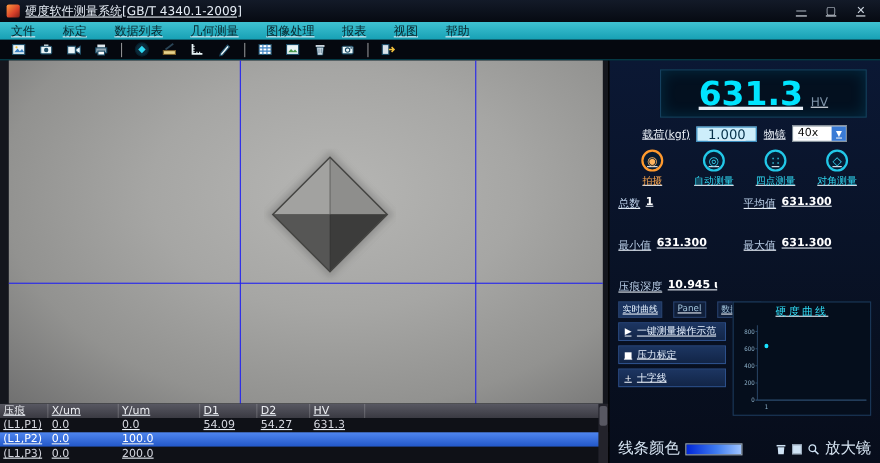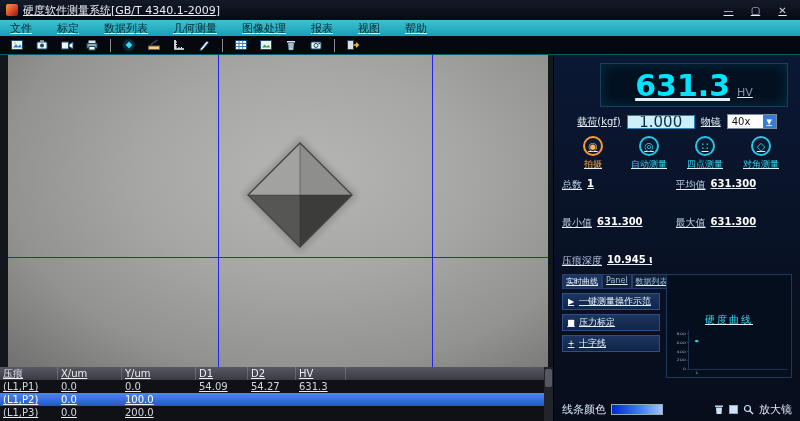--- a/index.html
+++ b/index.html
@@ -33,74 +33,74 @@
   .image-area { position:relative; margin-left:8px; width:540px; height:312px;
     background:radial-gradient(ellipse at 55% 38%, #b6b6b4 0%, #a6a6a4 40%, #929290 72%, #707070 100%); }
   .vline { position:absolute; top:0; bottom:0; width:1px; background:#2424ee; }
   .hline { position:absolute; left:0; right:0; height:1px; background:#2424ee; }
   .indent { position:absolute; left:232px; top:80px; }
 
   
   .dtable { position:relative; flex:1; background:#0f1117; font-size:10px; color:#d4d6de; overflow:hidden; }
   .trow { display:flex; height:13px; line-height:13px; }
   .trow .c { padding:0 3px; overflow:hidden; white-space:nowrap; }
-  .c0{width:58px}.c1{width:64px}.c2{width:74px}.c3{width:52px}.c4{width:48px}.c5{width:50px}
+  .c0{width:44px}.c1{width:64px}.c2{width:74px}.c3{width:52px}.c4{width:48px}.c5{width:50px}
   .thead { background:linear-gradient(180deg,#585862,#3a3a42); color:#eceef2; }
   .thead .c { border-right:1px solid rgba(255,255,255,.18); }
   .trow.sel { background:linear-gradient(180deg,#4f86ef,#2257c8); color:#fff; }
   .vscroll { position:absolute; right:0; top:0; bottom:0; width:9px; background:#23232b; }
   .vthumb { position:absolute; left:1px; right:1px; top:2px; height:18px; background:#585862; border-radius:2px; }
 
   
   .panel { flex:1; position:relative; border-left:1px solid #000; padding:6px 8px;
            background:linear-gradient(180deg,#0b1834,#081021 70%,#070d1b); }
   .sec-h { color:#2fd9f2; font-size:12px; letter-spacing:3px; padding-bottom:2px;
            border-bottom:1px solid rgba(47,217,242,.35); margin-bottom:5px; }
   .value-box { margin:2px 4px 7px 38px; width:188px; height:44px; background:#03101f;
                border:1px solid #15405e; box-shadow:inset 0 0 14px rgba(0,190,255,.16);
                display:flex; align-items:center; justify-content:center; gap:7px; }
   .value-num { color:#00e4ff; font-size:30px; font-weight:bold; }
   .value-unit { color:#7e93a8; font-size:11px; align-self:flex-end; margin-bottom:7px; }
 
   .ctrl-row { display:flex; align-items:center; justify-content:center; gap:6px; font-size:10px; margin-bottom:7px; }
-  .inputbox { width:68px; height:14px; background:#cdeefb; border:1px solid #2c83b8; color:#05314a;
-              font-size:15px; text-align:center; font-family:"DejaVu Sans",sans-serif; }
+  .inputbox { width:55px; height:14px; background:#cdeefb; border:1px solid #2c83b8; color:#05314a;
+              font-size:12px; text-align:center; font-family:"DejaVu Sans",sans-serif; }
   .selectbox { width:50px; height:15px; background:#fff; border:1px solid #7d8a94; display:flex; align-items:center; }
   .selectbox .val { flex:1; color:#111; font-size:10px; padding-left:4px; }
   .selectbox .arrow { width:13px; height:13px; background:#3a7bd5; color:#fff; font-size:7px;
                       display:flex; align-items:center; justify-content:center; }
 
   .btn-row { display:flex; justify-content:space-between; padding:0 4px; margin-bottom:7px; }
   .rbtn { display:flex; flex-direction:column; align-items:center; gap:2px; width:54px; cursor:default; }
   .rbtn .circle { width:20px; height:20px; border-radius:50%; border:2px solid #22c8e8; color:#39d4f0;
                   background:rgba(2,34,56,.5); display:flex; align-items:center; justify-content:center; font-size:11px; }
   .rbtn.orange .circle { border-color:#ff9a2e; color:#ffb45e; }
   .rbtn .lbl { font-size:9px; color:#2fd9f2; white-space:nowrap; }
   .rbtn.orange .lbl { color:#ffa84d; }
 
   .stats-grid { display:grid; grid-template-columns:1fr 1.3fr; row-gap:5px; column-gap:4px; font-size:10px; margin-bottom:6px;gap:24px; }
   .stat { display:flex; gap:5px; white-space:nowrap; overflow:hidden; }
   .stat .l { color:#b9cde6; }
   .stat .v { color:#fff; font-weight:bold; }
 
   .curve-zone { display:flex; gap:6px; height:104px; }
   .curve-left { width:98px; display:flex; flex-direction:column; gap:4px; }
-  .tabs { display:flex; gap:0; }
+  .tabs { display:flex; gap:10px; }
   .tab { font-size:8px; padding:1px 3px; background:#101f3a; border:1px solid #27406b; color:#9fc0d8; white-space:nowrap; }
   .tab.active { background:#1c3560; color:#e8f4ff; }
   .cbtn { height:17px; background:linear-gradient(180deg,#1c3561,#122547); border:1px solid #2c4f8a;
           color:#e8f2ff; font-size:9px; display:flex; align-items:center; gap:4px; padding:0 4px; white-space:nowrap; overflow:hidden; }
   .cbtn .ic { color:#fff; font-size:8px; width:8px; text-align:center; }
   .chart-box { flex:1; background:#050e1c; border:1px solid #1c3a5c; display:flex; flex-direction:column; }
-  .chart-title { text-align:center; color:#2fd9f2; font-size:10px; letter-spacing:2px; padding-top:1px;margin-top:37px; }
+  .chart-title { text-align:center; color:#2fd9f2; font-size:10px; letter-spacing:2px; padding-top:1px; }
   .chart-box svg { flex:1; width:100%; }
   .axis { stroke:#2c4c6e; stroke-width:1; }
   .tick { fill:#8fb3cc; font-size:6px; font-family:"DejaVu Sans",sans-serif; }
 
-  .bottom-row { position:absolute; left:8px; right:8px; bottom:4px; display:flex; align-items:center; gap:5px; font-size:11px; color:#d6e4f2; }
+  .bottom-row { position:absolute; left:8px; right:8px; bottom:4px; display:flex; align-items:center; gap:5px; font-size:14px; color:#d6e4f2; }
   .swatch { width:52px; height:11px; border:1px solid #9aa7b5;
             background:linear-gradient(90deg,#0026d8,#3f7cf0 55%,#9fc4ff); }
   .spacer { flex:1; }
   .chk { width:9px; height:9px; border:1px solid #9ab; background:#cfe3f5; }
 </style>
 </head>
 <body>
 
 <div class="app">
 

